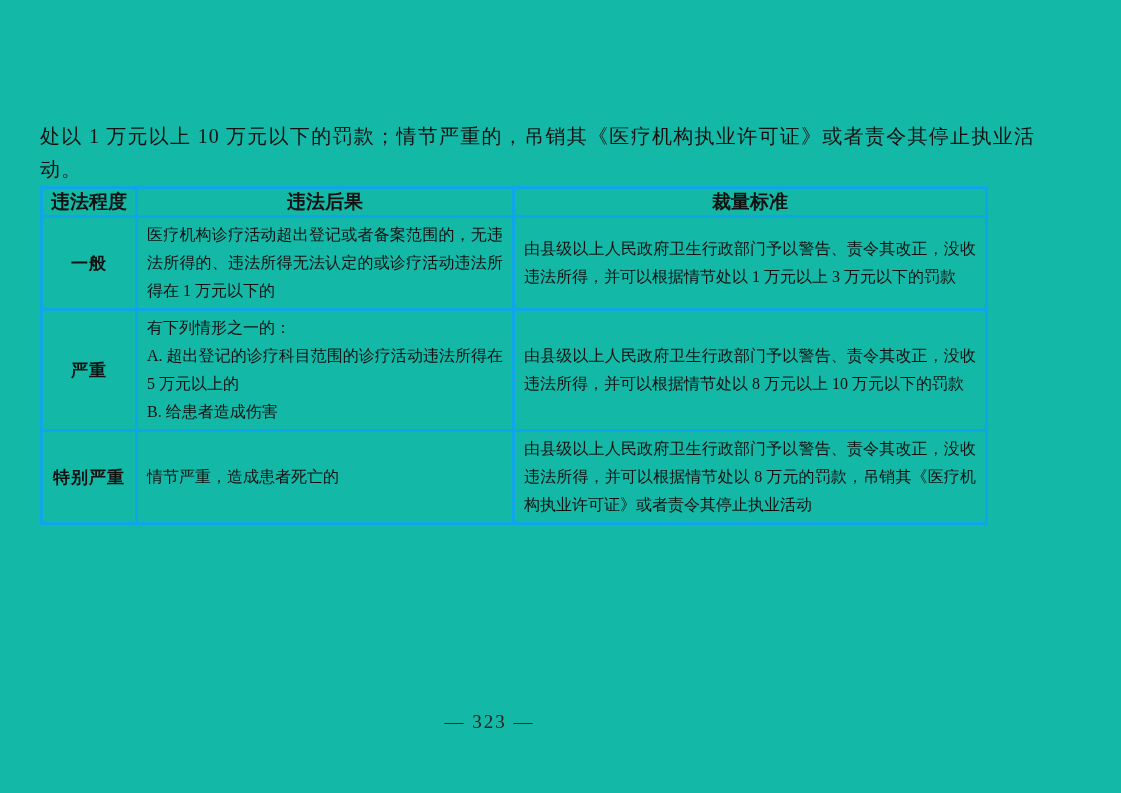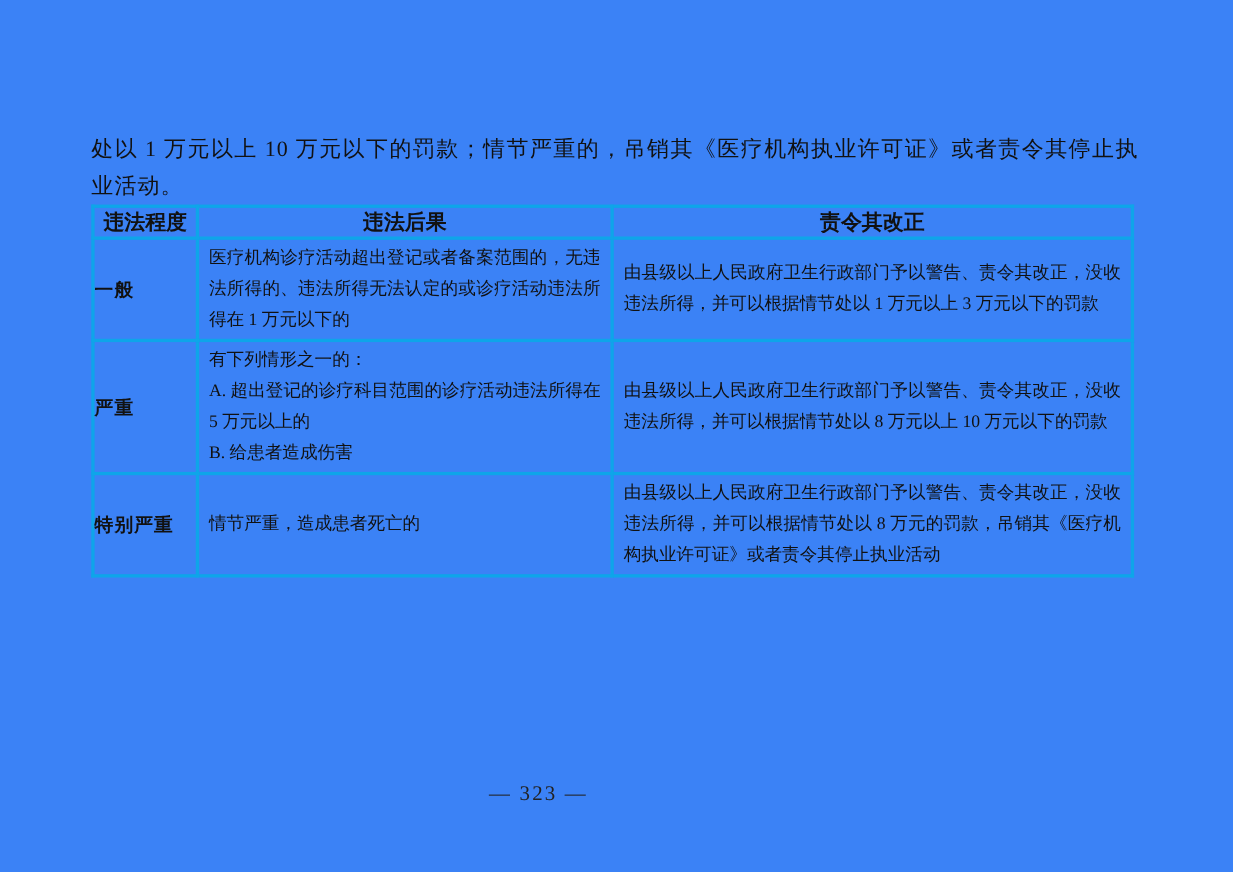--- a/index.html
+++ b/index.html
@@ -7,22 +7,22 @@
   body {
     width: 1121px;
     height: 793px;
     position: relative;
     font-family: "Liberation Serif", "DejaVu Serif", serif;
     color: #111111;
   }
   .page {
     position: absolute;
     inset: 0;
-    padding: 120px 86px 0 83px;
-    background: #3b82f6;
+    padding: 120px 86px 0 40px;
+    background: #14b8a6;
   }
   .intro {
     font-size: 20px;
     line-height: 33px;
     letter-spacing: 1px;
     text-align: justify;
     color: #111111;
   }
   .table-title {
     margin-top: 9px;
@@ -48,21 +48,21 @@
   }
   table.discretion th {
     height: 28px;
     font-family: "Liberation Sans", "DejaVu Sans", sans-serif;
     font-weight: bold;
     font-size: 19px;
     text-align: center;
     padding: 0 2px;
   }
   td.level {
-    text-align: left;
+    text-align: center;
     font-weight: bold;
     font-size: 17px;
     letter-spacing: 1px;
   }
   td.cons, td.range {
     font-size: 16px;
     line-height: 28px;
     text-align: justify;
     padding: 3px 9px;
     white-space: pre-line;
@@ -93,21 +93,21 @@
   <table class="discretion">
     <colgroup>
         <col class="c1">
         <col class="c2">
         <col class="c3">
       </colgroup>
     <thead>
       <tr>
         <th>违法程度</th>
         <th>违法后果</th>
-        <th>责令其改正</th>
+        <th>裁量标准</th>
       </tr>
     </thead>
     <tbody>
       <tr class="r1">
         <td class="level">一般</td>
         <td class="cons">医疗机构诊疗活动超出登记或者备案范围的，无违法所得的、违法所得无法认定的或诊疗活动违法所得在 1 万元以下的</td>
         <td class="range">由县级以上人民政府卫生行政部门予以警告、责令其改正，没收违法所得，并可以根据情节处以 1 万元以上 3 万元以下的罚款</td>
       </tr>
       <tr class="r3">
         <td class="level">严重</td>

